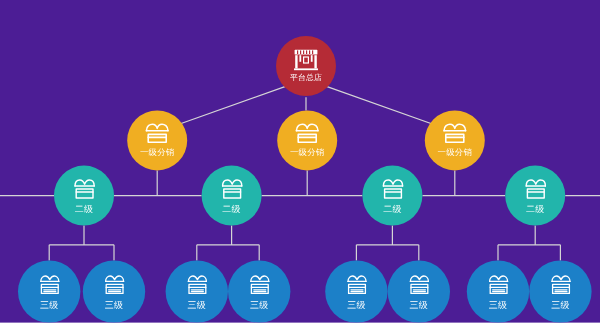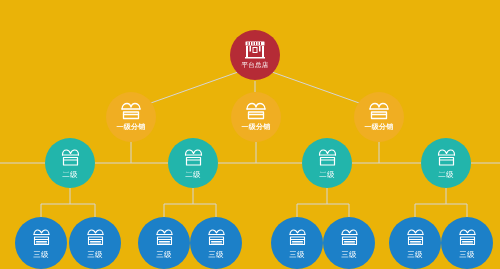--- a/index.html
+++ b/index.html
@@ -7,21 +7,21 @@
     padding: 0;
     background: #ffffff;
   }
   body {
     font-family: "DejaVu Sans", "Liberation Sans", sans-serif;
   }
   #stage {
     position: relative;
     width: 500px;
     height: 269px;
-    background: #eab308;
+    background: #4c1d95;
     overflow: hidden;
   }
   #wires {
     position: absolute;
     left: 0;
     top: 0;
     width: 500px;
     height: 269px;
   }
   .node {
@@ -41,21 +41,21 @@
   .node .lbl {
     color: #ffffff;
     font-size: 7px;
     line-height: 9px;
     letter-spacing: 0.2px;
     white-space: nowrap;
     margin-top: 2px;
     font-family: "DejaVu Sans", "Liberation Sans", sans-serif;
   }
   .node.root .lbl { font-size: 6.5px; margin-top: 1px; }
-  .node.lvl1 .lbl { font-size: 7px; font-weight: bold; }
+  .node.lvl1 .lbl { font-size: 7px; }
   .node.lvl2 .lbl { font-size: 7.5px; }
   .node.lvl3 .lbl { font-size: 7.5px; }
 </style>
 </head>
 <body>
 
 <div id="stage">
 
   <svg id="wires" viewBox="0 0 500 269" xmlns="http://www.w3.org/2000/svg">
     <g fill="none" stroke="#d5d5d5" stroke-width="1" shape-rendering="geometricPrecision">

